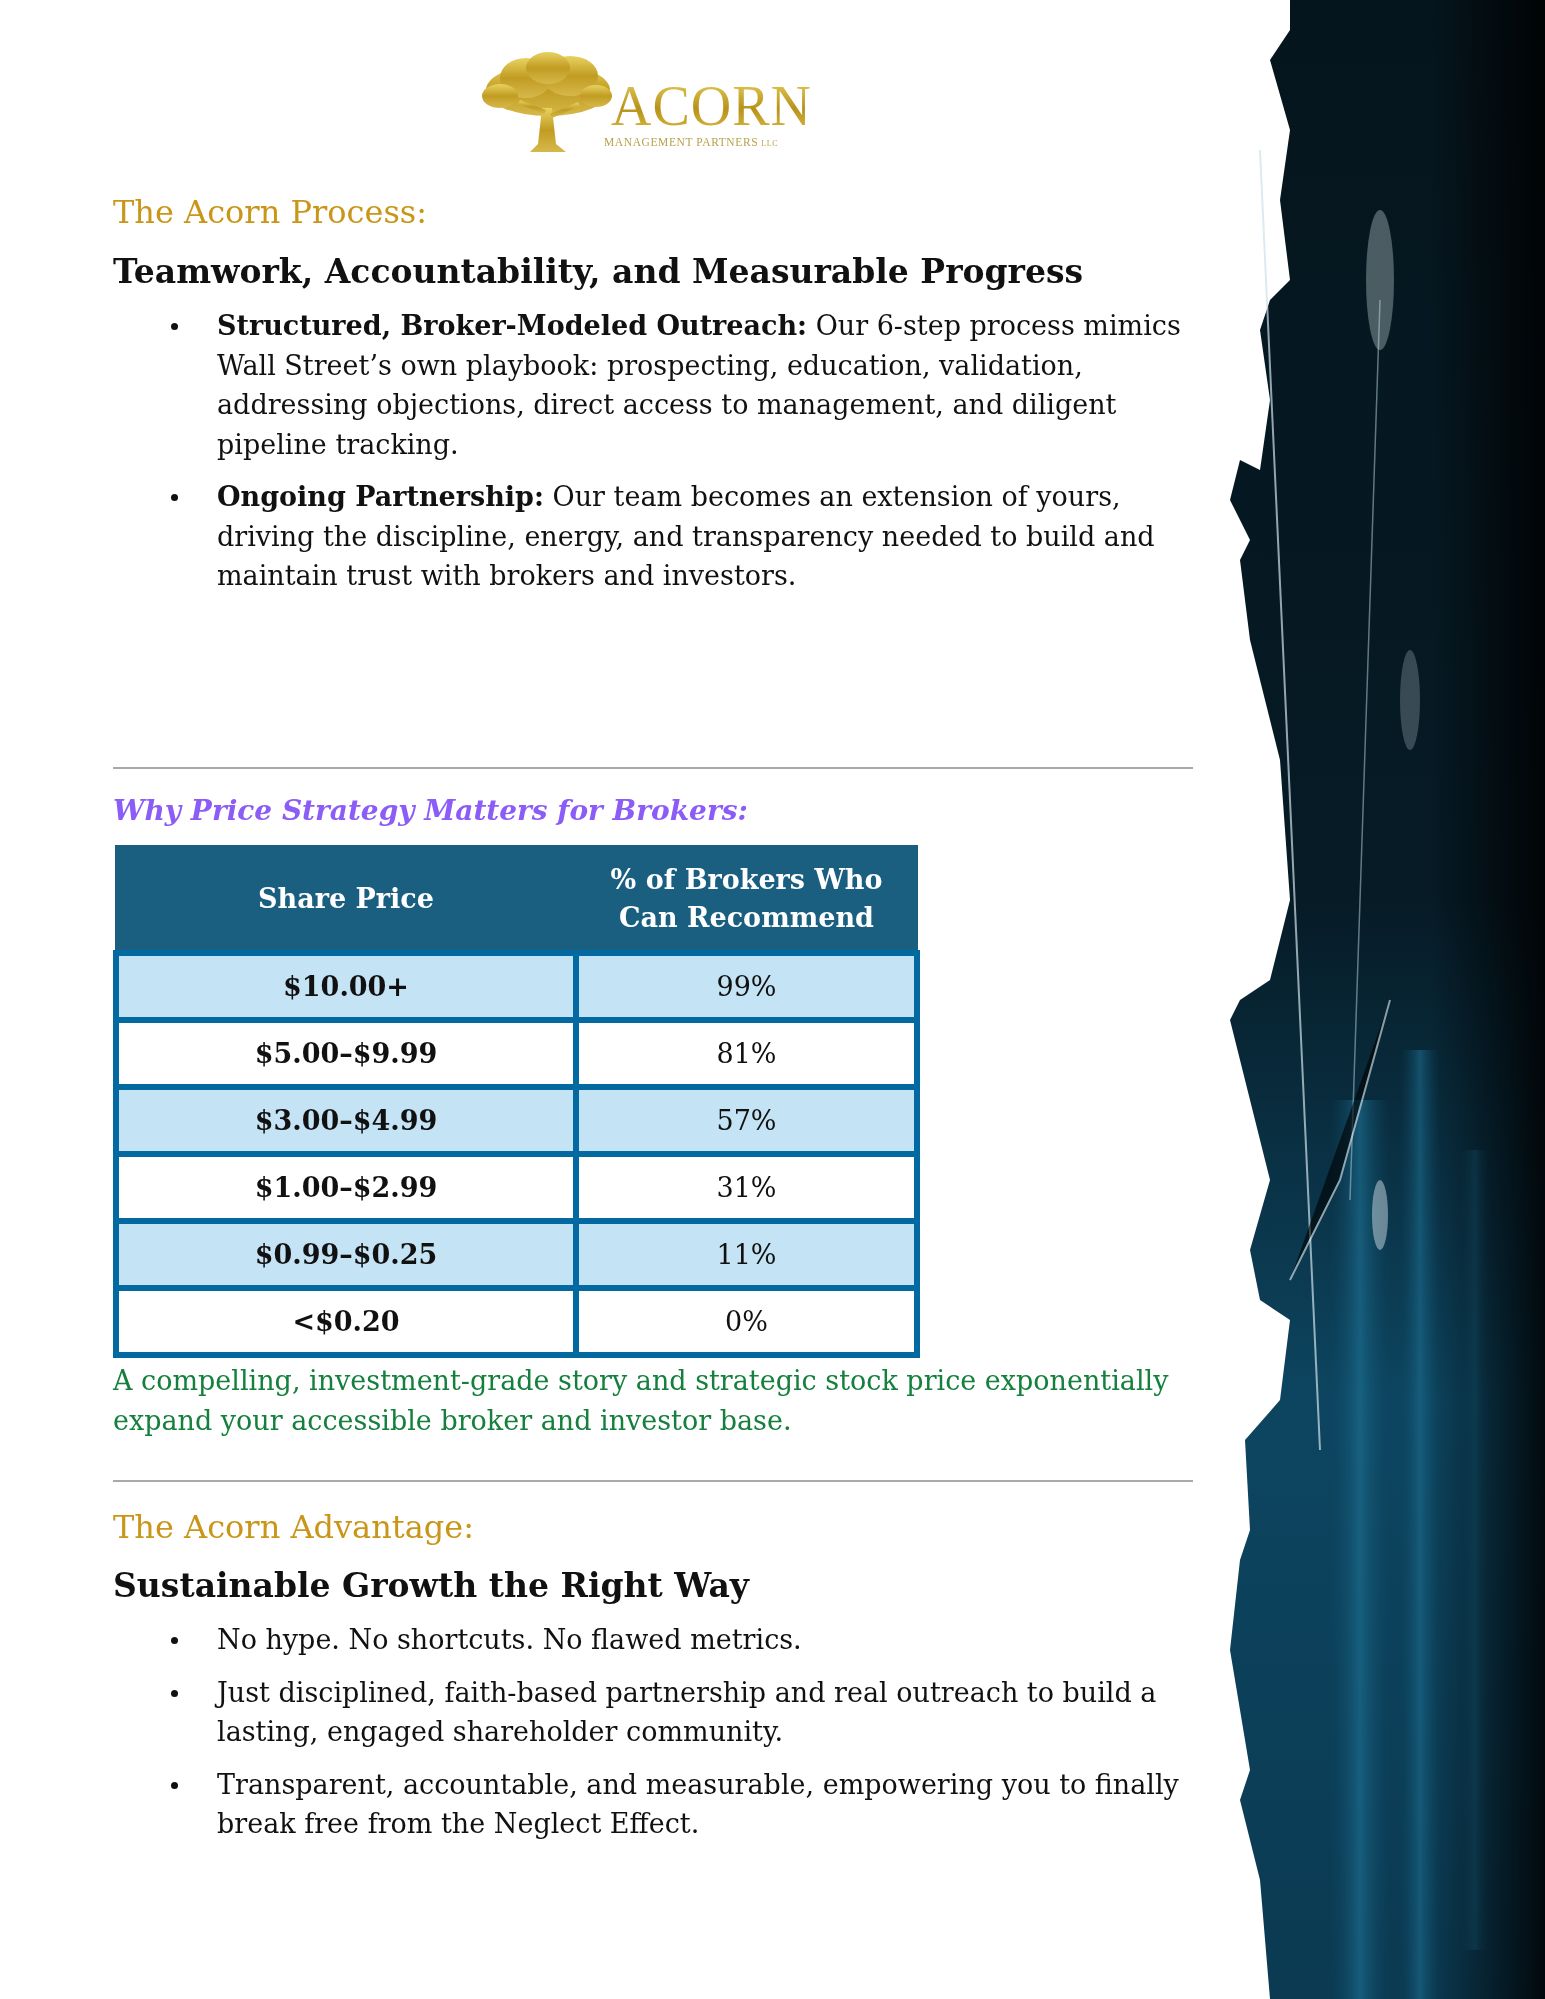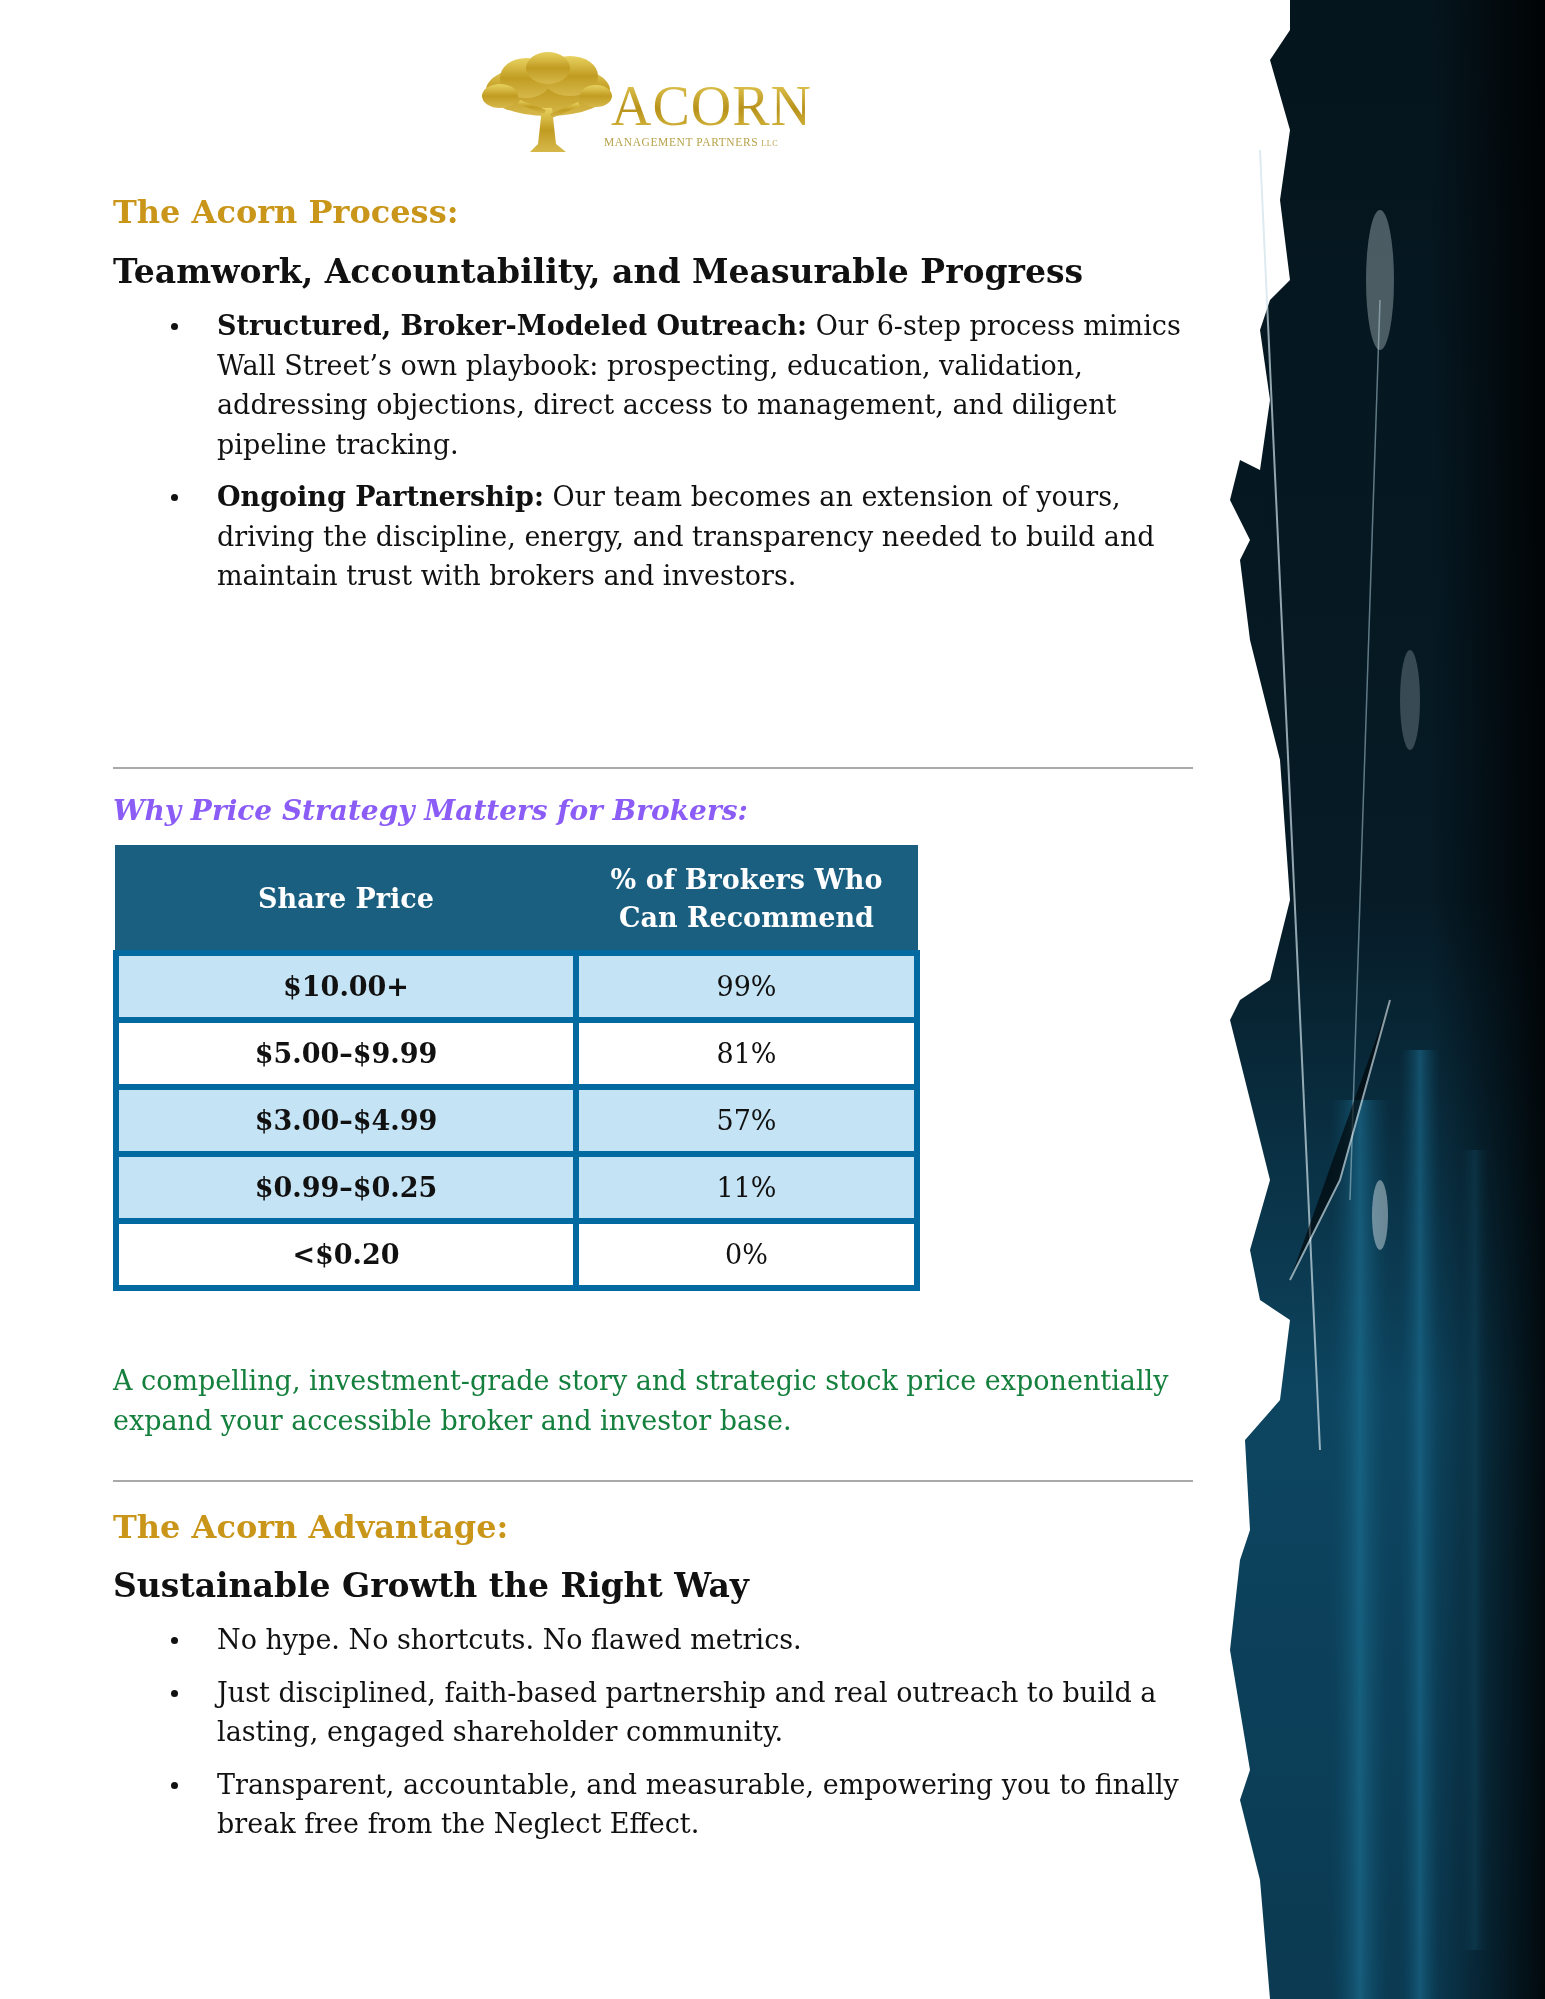--- a/index.html
+++ b/index.html
@@ -24,21 +24,21 @@
     position: absolute; left: 126px; top: 88px;
     font-family: "Liberation Serif", serif; font-size: 11.5px; letter-spacing: 0.6px;
     color: #b8a24a; white-space: nowrap;
   }
   .logo-sub .llc { font-size: 8px; margin-left: 3px; }
 
   
   .content { position: absolute; left: 113px; top: 0; width: 1080px; }
 
   .gold-title {
-    position: absolute; left: 0; font-size: 32px; font-weight: bold; color: #c9961a;
+    position: absolute; left: 0; font-size: 32px; font-weight: normal; color: #c9961a;
     white-space: nowrap; line-height: 1;
   }
   .sub-title {
     position: absolute; left: 0; font-size: 33px; font-weight: bold; color: #111;
     white-space: nowrap; line-height: 1;
   }
   .bullets { position: absolute; left: 12px; width: 1090px; margin: 0; padding: 0; list-style: none; }
   .bullets li {
     position: relative; padding-left: 92px; font-size: 27px; line-height: 39.5px;
     margin-bottom: 13px; color: #111;
@@ -141,20 +141,24 @@
             <td class="price-cell">$10.00+</td>
             <td>99%</td>
           </tr>
           <tr>
             <td class="price-cell">$5.00–$9.99</td>
             <td>81%</td>
           </tr>
           <tr class="shade">
             <td class="price-cell">$3.00–$4.99</td>
             <td>57%</td>
+          </tr>
+          <tr>
+            <td class="price-cell">$1.00–$2.99</td>
+            <td>31%</td>
           </tr>
           <tr class="shade">
             <td class="price-cell">$0.99–$0.25</td>
             <td>11%</td>
           </tr>
           <tr>
             <td class="price-cell">&lt;$0.20</td>
             <td>0%</td>
           </tr>
         </tbody>

